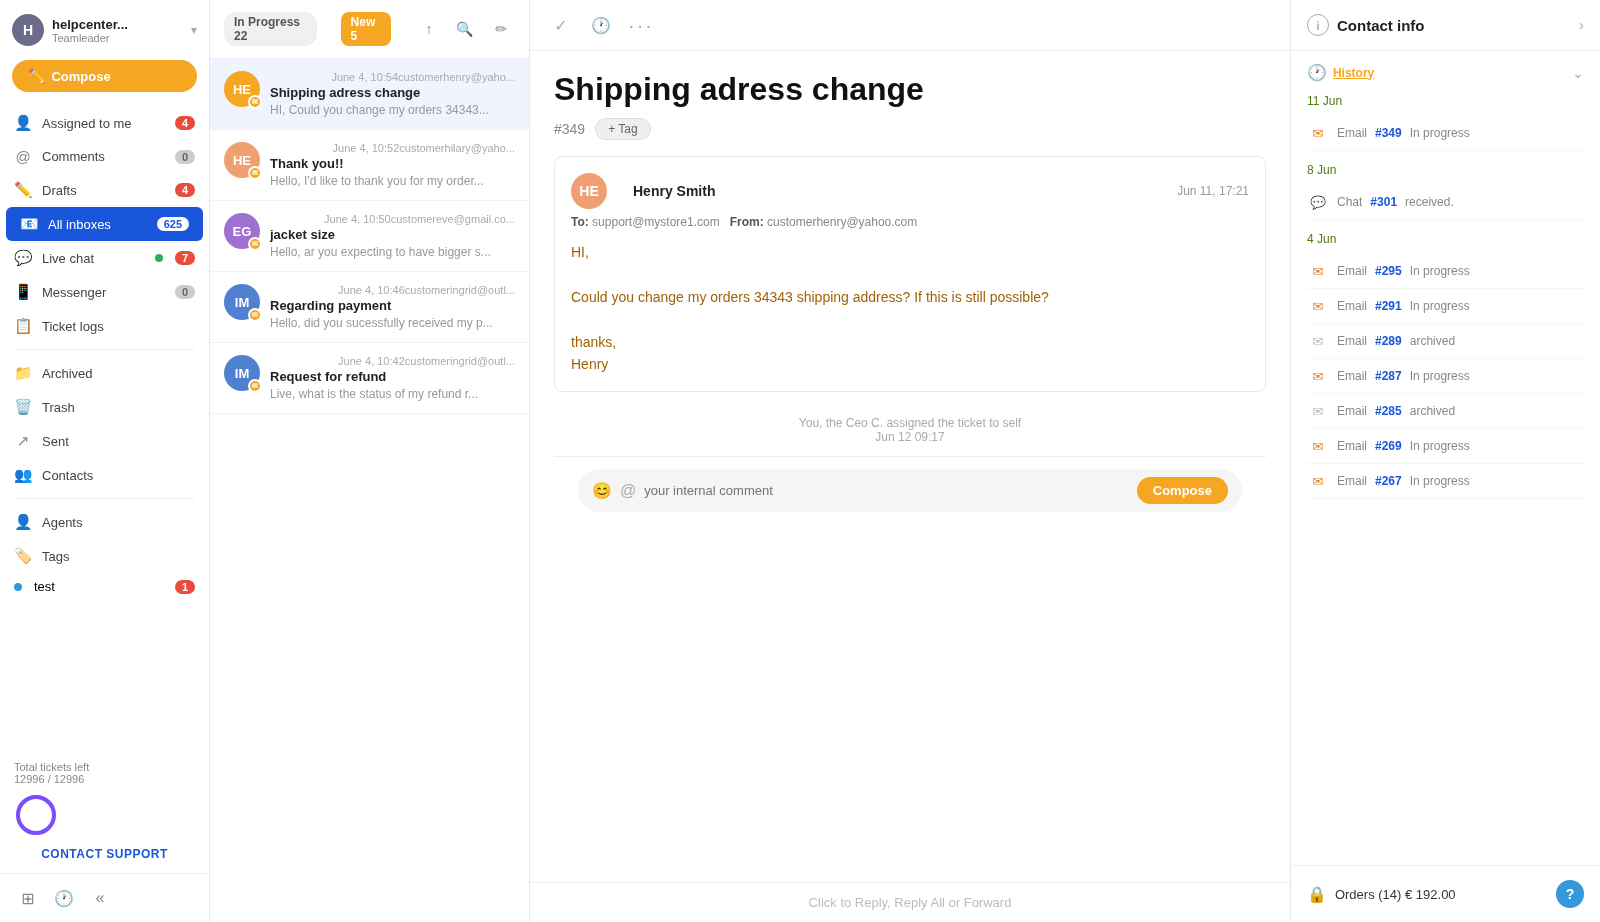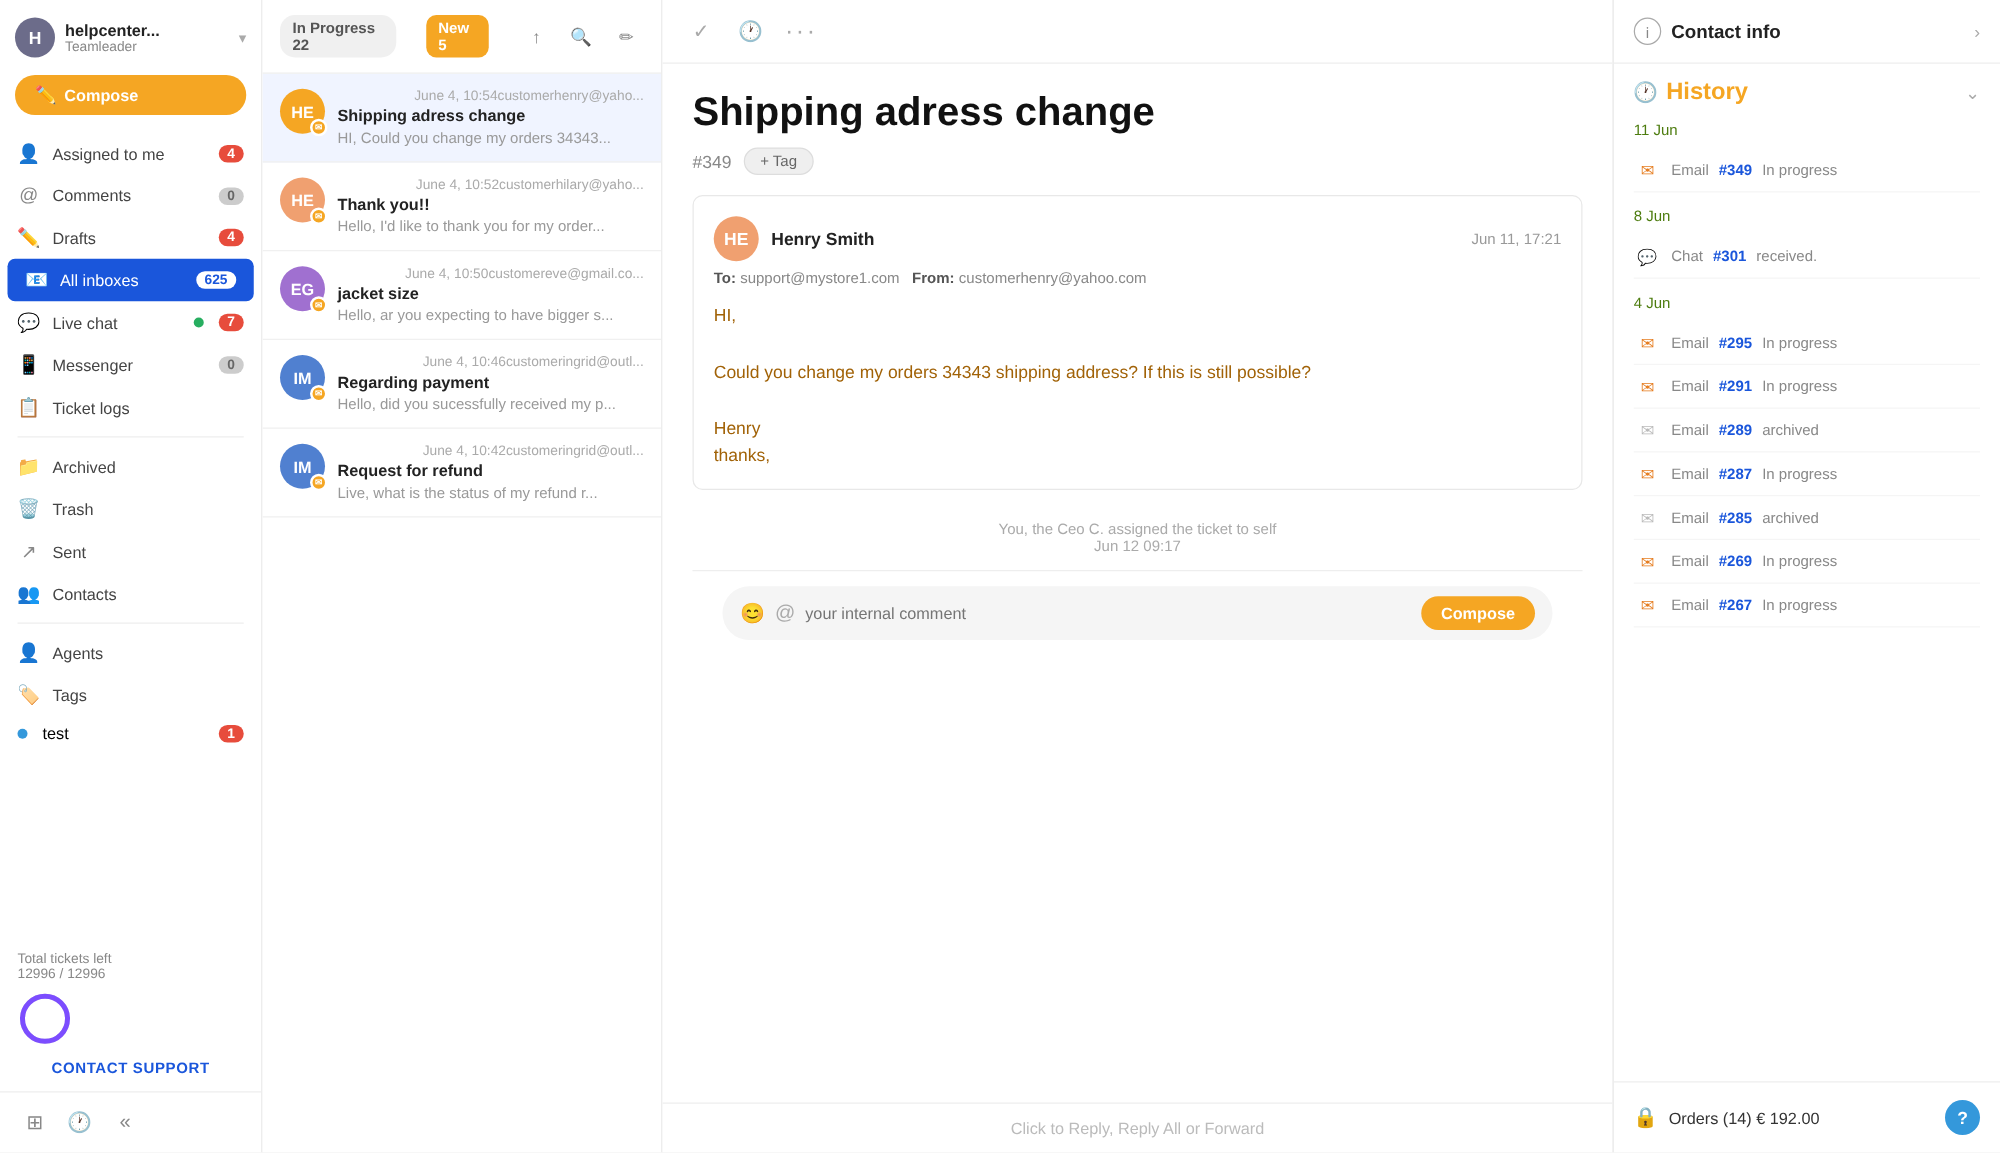--- a/index.html
+++ b/index.html
@@ -67,21 +67,21 @@
     .more-btn { color: #aaa; font-size: 20px; cursor: pointer; letter-spacing: 2px; }
     .email-subject { font-size: 32px; font-weight: 700; color: #111; padding: 20px 24px 10px; }
     .email-meta { display: flex; align-items: center; gap: 10px; padding: 0 24px 16px; }
     .ticket-id { color: #888; font-size: 14px; }
     .tag-btn { border: 1px solid #ddd; border-radius: 12px; padding: 3px 12px; font-size: 12px; color: #666; cursor: pointer; display: flex; align-items: center; gap: 4px; }
     .email-thread { flex: 1; overflow-y: auto; padding: 0 24px 16px; }
     .email-card { border: 1px solid #e8e8e8; border-radius: 8px; padding: 16px; margin-bottom: 12px; }
     .email-card-header { margin-bottom: 12px; }
     .sender-row { display: flex; align-items: center; gap: 10px; margin-bottom: 6px; }
     .sender-avatar { width: 36px; height: 36px; border-radius: 50%; background: #f0a070; display: flex; align-items: center; justify-content: center; font-weight: 700; color: #fff; font-size: 14px; flex-shrink: 0; }
-    .sender-info { flex: 1; }
+    .sender-info { flex: 1; margin-left: 16px; }
     .sender-name { font-weight: 600; font-size: 14px; color: #222; }
     .sender-date { font-size: 12px; color: #999; }
     .email-addresses { font-size: 12px; color: #888; }
     .email-addresses strong { color: #555; }
     .email-body { font-size: 14px; color: #a16207; line-height: 1.6; }
     .assign-notice { text-align: center; color: #aaa; font-size: 12px; padding: 12px 0; }
     .reply-bar { padding: 12px 24px 16px; border-top: 1px solid #eee; }
     .reply-input-wrap { background: #f5f5f5; border-radius: 24px; display: flex; align-items: center; padding: 8px 14px; gap: 8px; }
     .reply-icon { color: #aaa; font-size: 16px; cursor: pointer; }
     .reply-input { flex: 1; background: transparent; border: none; outline: none; font-size: 13px; color: #999; }
@@ -90,21 +90,21 @@
 
     
     .right-panel { width: 310px; background: #fff; border-left: 1px solid #e8e8e8; display: flex; flex-direction: column; height: 100%; overflow-y: auto; }
     .right-panel-header { display: flex; align-items: center; padding: 14px 16px; border-bottom: 1px solid #eee; }
     .contact-info-icon { width: 22px; height: 22px; border-radius: 50%; border: 1.5px solid #aaa; display: flex; align-items: center; justify-content: center; font-size: 12px; color: #888; margin-right: 8px; }
     .contact-info-label { flex: 1; font-size: 15px; font-weight: 600; color: #222; }
     .expand-icon { color: #aaa; font-size: 14px; cursor: pointer; }
     .history-section { padding: 12px 16px; }
     .history-header { display: flex; align-items: center; gap: 6px; cursor: pointer; margin-bottom: 12px; }
     .history-clock-icon { color: #f5a623; font-size: 16px; }
-    .history-label { color: #f5a623; font-weight: 600; font-size: 19px; flex: 1; }
+    .history-label { color: #f5a623; font-weight: 600; font-size: 12px; flex: 1; text-decoration: underline; }
     .history-chevron { color: #aaa; font-size: 14px; }
     .history-date-group { margin-bottom: 12px; }
     .history-date { font-size: 12px; color: #4d7c0f; margin-bottom: 8px; }
     .history-item { display: flex; align-items: center; gap: 8px; padding: 6px 0; border-bottom: 1px solid #f5f5f5; }
     .history-email-icon { width: 22px; height: 22px; border-radius: 4px; display: flex; align-items: center; justify-content: center; font-size: 13px; flex-shrink: 0; }
     .history-email-icon.orange { color: #e67e22; }
     .history-email-icon.gray { color: #bbb; }
     .history-ticket { color: #1a56db; font-size: 12px; font-weight: 600; }
     .history-status { font-size: 12px; color: #888; }
     .orders-footer { margin-top: auto; border-top: 1px solid #eee; padding: 14px 16px; display: flex; align-items: center; gap: 8px; }
@@ -329,22 +329,22 @@
         <div class="email-addresses">
           <strong>To:</strong> <span>support@mystore1.com</span>
           &nbsp;&nbsp;<strong>From:</strong> <span>customerhenry@yahoo.com</span>
         </div>
       </div>
       <div class="email-body">
         <p>HI,</p>
         <br>
         <p>Could you change my orders 34343 shipping address? If this is still possible?</p>
         <br>
+        <p>thanks,</p>
         <p>Henry</p>
-        <p>thanks,</p>
       </div>
     </div>
     <div class="assign-notice">
       <div>You, the Ceo C. assigned the ticket to self</div>
       <div>Jun 12 09:17</div>
     </div>
     <div class="reply-bar">
       <div class="reply-input-wrap">
         <span class="reply-icon">😊</span>
         <span class="reply-icon">@</span>

